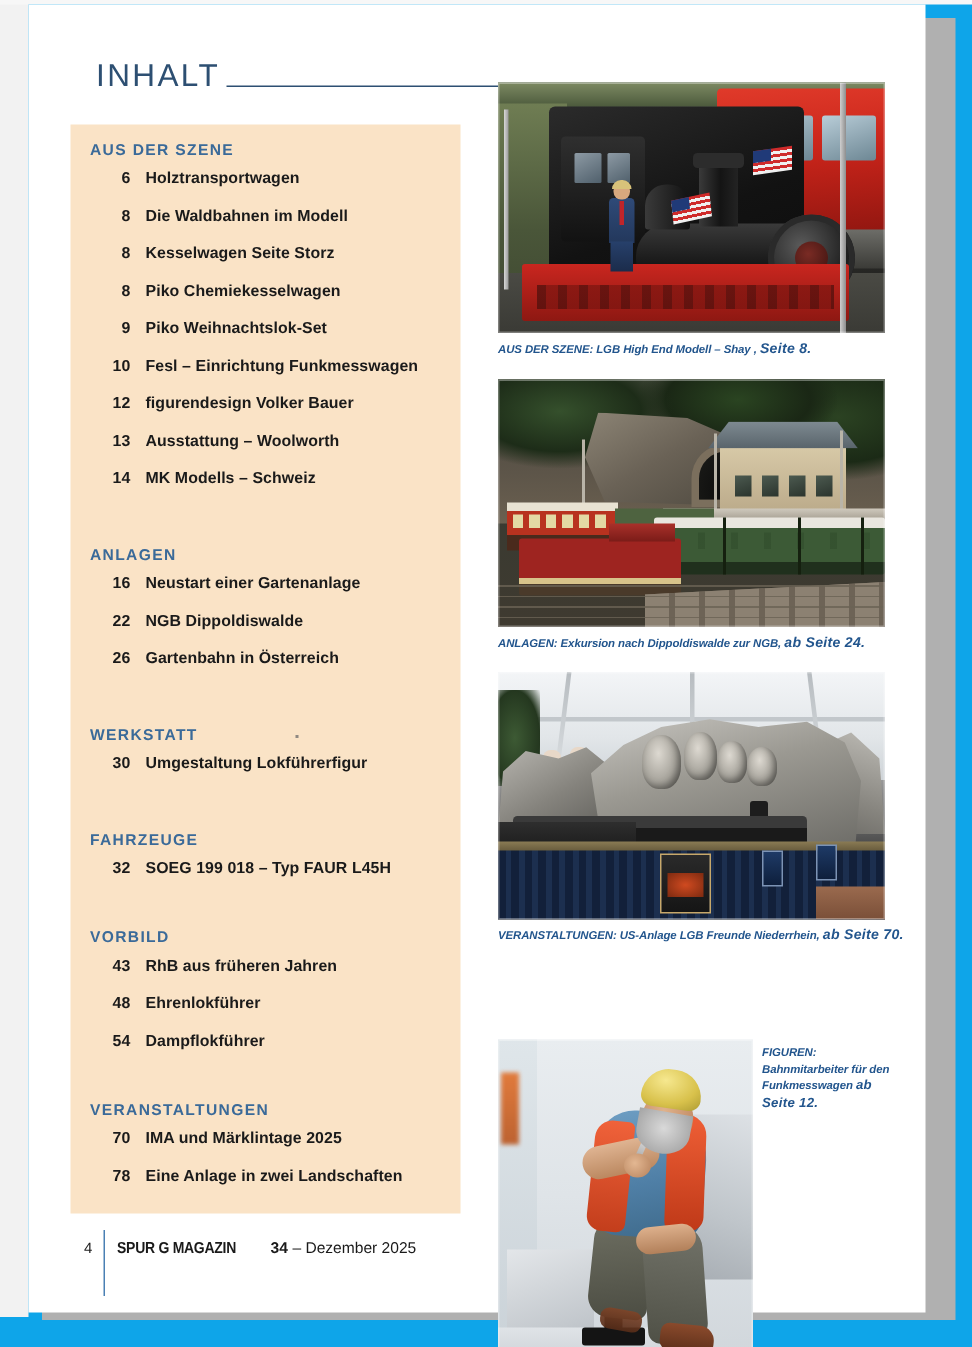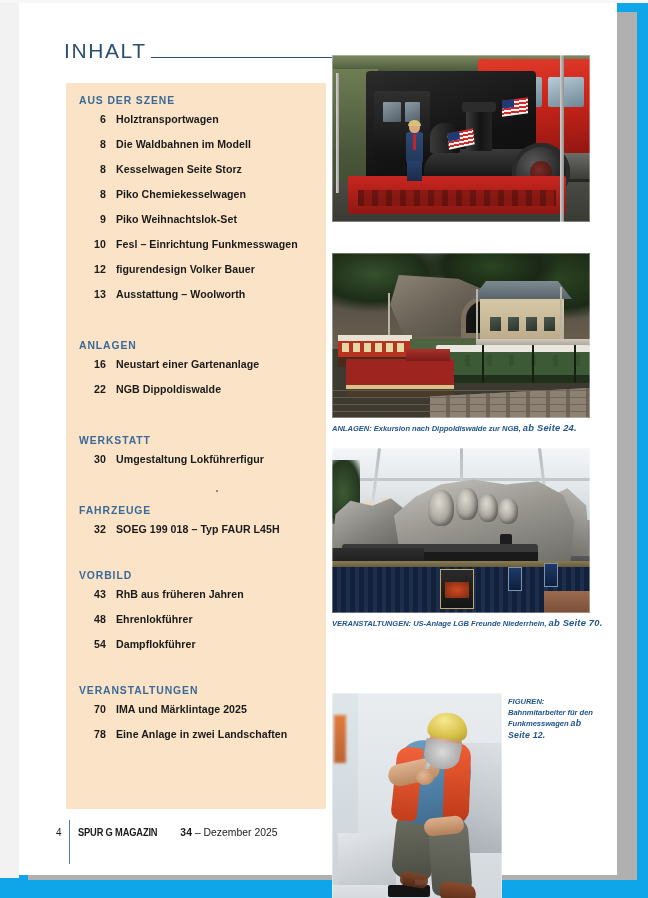--- a/index.html
+++ b/index.html
@@ -80,21 +80,21 @@
     left: 87px;
     top: 17px;
     width: 429px;
     height: 0;
     border-top: 1.3px solid #2d4f72;
   }
 
   
   .toc-panel {
     position: absolute;
-    left: 47px;
+    left: 28px;
     top: 80px;
     width: 260px;
     height: 726px;
     background: #fae3c6;
   }
   .toc-inner {
     position: absolute;
     left: 0;
     top: 0;
     width: 260px;
@@ -717,33 +717,41 @@
             <span class="toc-item-label">Fesl – Einrichtung Funkmesswagen</span>
           </div>
           <div class="toc-item">
             <span class="toc-item-page">12</span>
             <span class="toc-item-label">figurendesign Volker Bauer</span>
           </div>
           <div class="toc-item">
             <span class="toc-item-page">13</span>
             <span class="toc-item-label">Ausstattung – Woolworth</span>
           </div>
+          <div class="toc-item">
+            <span class="toc-item-page">14</span>
+            <span class="toc-item-label">MK Modells – Schweiz</span>
+          </div>
         </div>
 
         <div class="sec-gap-lg"></div>
 
         <div class="toc-section">
           <div class="toc-section-title">ANLAGEN</div>
           <div class="toc-item">
             <span class="toc-item-page">16</span>
             <span class="toc-item-label">Neustart einer Gartenanlage</span>
           </div>
           <div class="toc-item">
             <span class="toc-item-page">22</span>
             <span class="toc-item-label">NGB Dippoldiswalde</span>
+          </div>
+          <div class="toc-item">
+            <span class="toc-item-page">26</span>
+            <span class="toc-item-label">Gartenbahn in Österreich</span>
           </div>
         </div>
 
         <div class="sec-gap-lg"></div>
 
         <div class="toc-section">
           <div class="toc-section-title">WERKSTATT</div>
           <div class="toc-item">
             <span class="toc-item-page">30</span>
             <span class="toc-item-label">Umgestaltung Lokführerfigur</span>
@@ -835,20 +843,24 @@
           <div class="figure-suit">
             <div class="body"></div>
             <div class="tie"></div>
             <div class="legs"></div>
             <div class="head"></div>
             <div class="hair"></div>
           </div>
           <div class="fence-l"></div>
           <div class="pole"></div>
           <div class="photo-frame"></div>
+        </div>
+        <div class="caption">
+          <span>AUS DER SZENE: LGB High End Modell – Shay ,</span>
+          <span class="cap-strong">Seite 8.</span>
         </div>
       </div>
 
       <div class="photo-block p2">
         <div class="photo">
           <div class="rock-face"></div>
           <div class="rock-cliff"></div>
           <div class="tunnel"></div>
           <div class="station">
             <div class="station-roof"></div>

